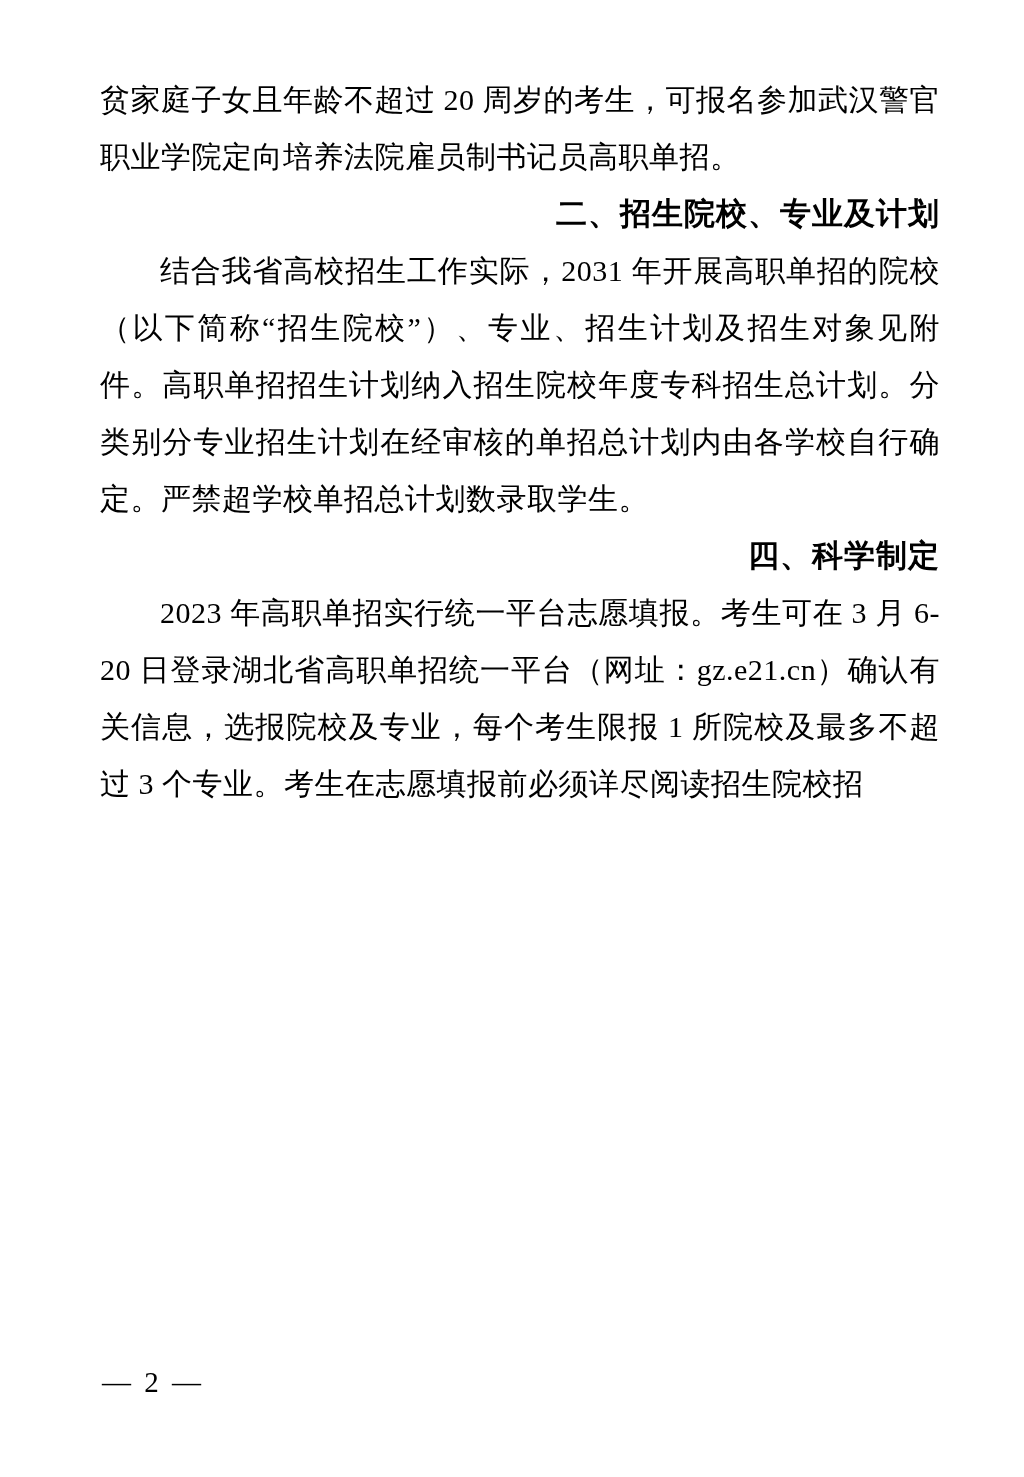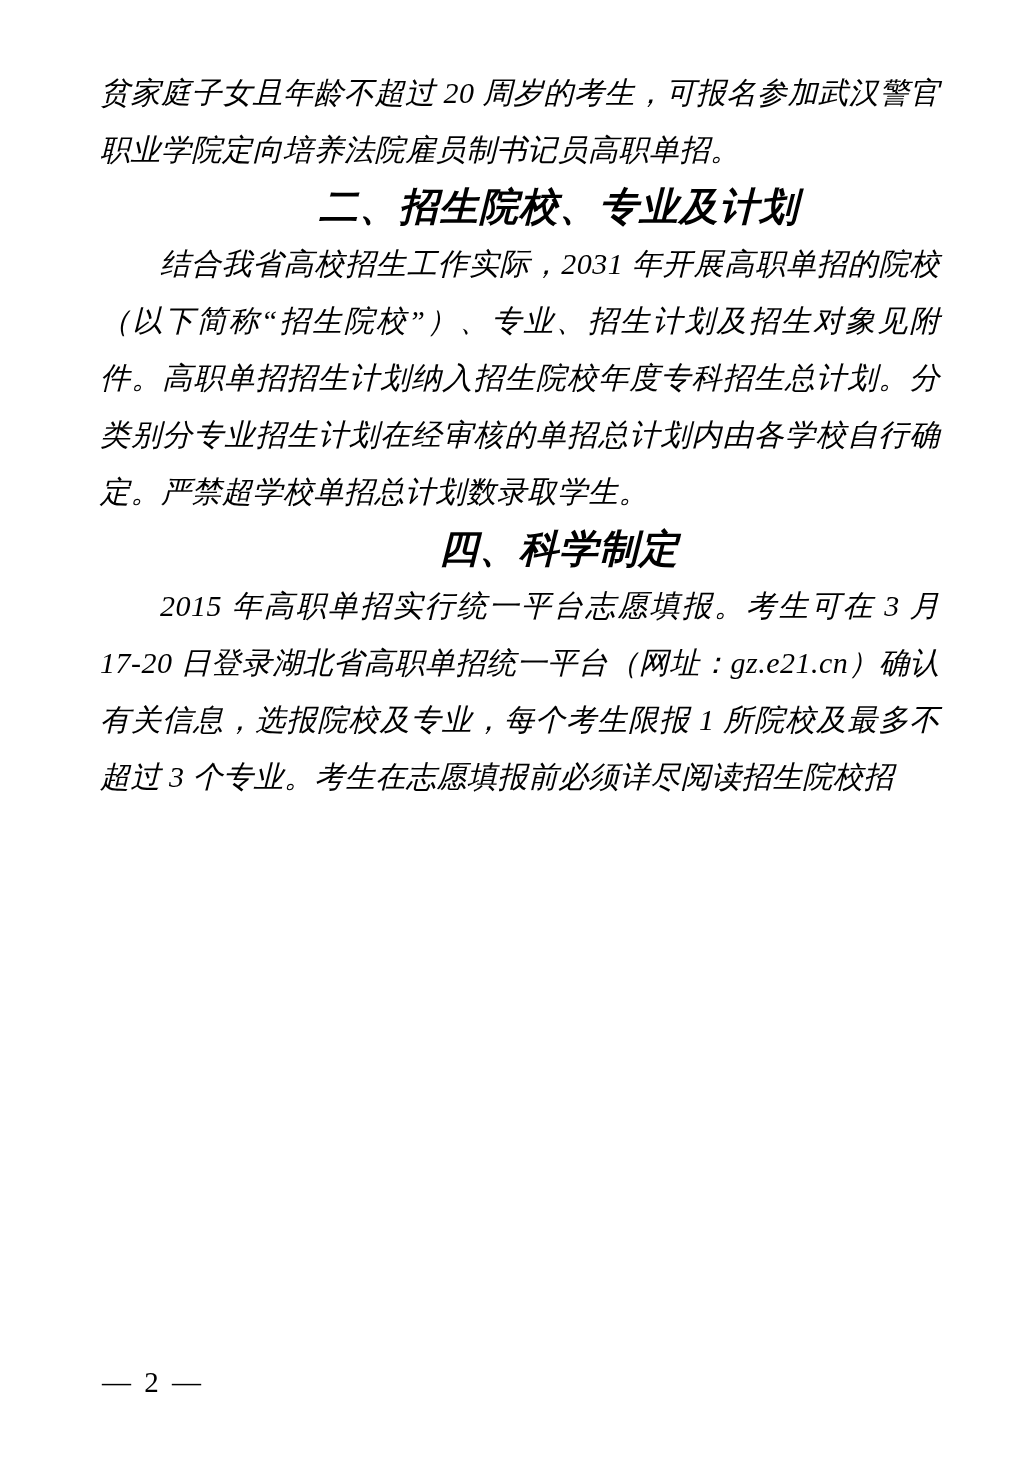--- a/index.html
+++ b/index.html
@@ -11,44 +11,43 @@
     position: relative;
     width: 1024px;
     height: 1477px;
     background: #ffffff;
     overflow: hidden;
     color: #000000;
   }
   .body-text {
     position: absolute;
     left: 100px;
-    top: 64px;
+    top: 71px;
     width: 840px;
     font-family: "Liberation Serif", "DejaVu Serif", serif;
     font-size: 30px;
     line-height: 57px;
     text-align: justify;
     letter-spacing: 0.5px;
-    font-style: italic;
   }
   .body-text p {
     margin: 0;
     text-indent: 2em;
   }
   .body-text p.continuation {
     text-indent: 0;
   }
   .body-text h2 {
     margin: 0;
     text-indent: 2em;
-    font-size: 39px;
+    font-size: 31px;
     line-height: 57px;
     font-weight: 700;
     font-family: "Liberation Sans", "DejaVu Sans", sans-serif;
-    text-align: center;
+    text-align: right;
     letter-spacing: 1px;
   }
   .page-number {
     position: absolute;
     left: 102px;
     top: 1362px;
     font-family: "Liberation Serif", "DejaVu Serif", serif;
     font-size: 29px;
     line-height: 40px;
     letter-spacing: 3px;
@@ -56,16 +55,16 @@
 </style>
 </head>
 <body>
 
 <div class="page">
   <div class="body-text">
     <p class="continuation">贫家庭子女且年龄不超过 20 周岁的考生，可报名参加武汉警官职业学院定向培养法院雇员制书记员高职单招。</p>
     <h2>二、招生院校、专业及计划</h2>
     <p>结合我省高校招生工作实际，2031 年开展高职单招的院校（以下简称“招生院校”）、专业、招生计划及招生对象见附件。高职单招招生计划纳入招生院校年度专科招生总计划。分类别分专业招生计划在经审核的单招总计划内由各学校自行确定。严禁超学校单招总计划数录取学生。</p>
     <h2>四、科学制定</h2>
-    <p>2015 年高职单招实行统一平台志愿填报。考生可在 3 月 17-20 日登录湖北省高职单招统一平台（网址：gz.e21.cn）确认有关信息，选报院校及专业，每个考生限报 1 所院校及最多不超过 3 个专业。考生在志愿填报前必须详尽阅读招生院校招</p>
+    <p>2023 年高职单招实行统一平台志愿填报。考生可在 3 月 6-20 日登录湖北省高职单招统一平台（网址：gz.e21.cn）确认有关信息，选报院校及专业，每个考生限报 1 所院校及最多不超过 3 个专业。考生在志愿填报前必须详尽阅读招生院校招</p>
   </div>
   <div class="page-number">— 2 —</div>
 </div>
 
 </body></html>

